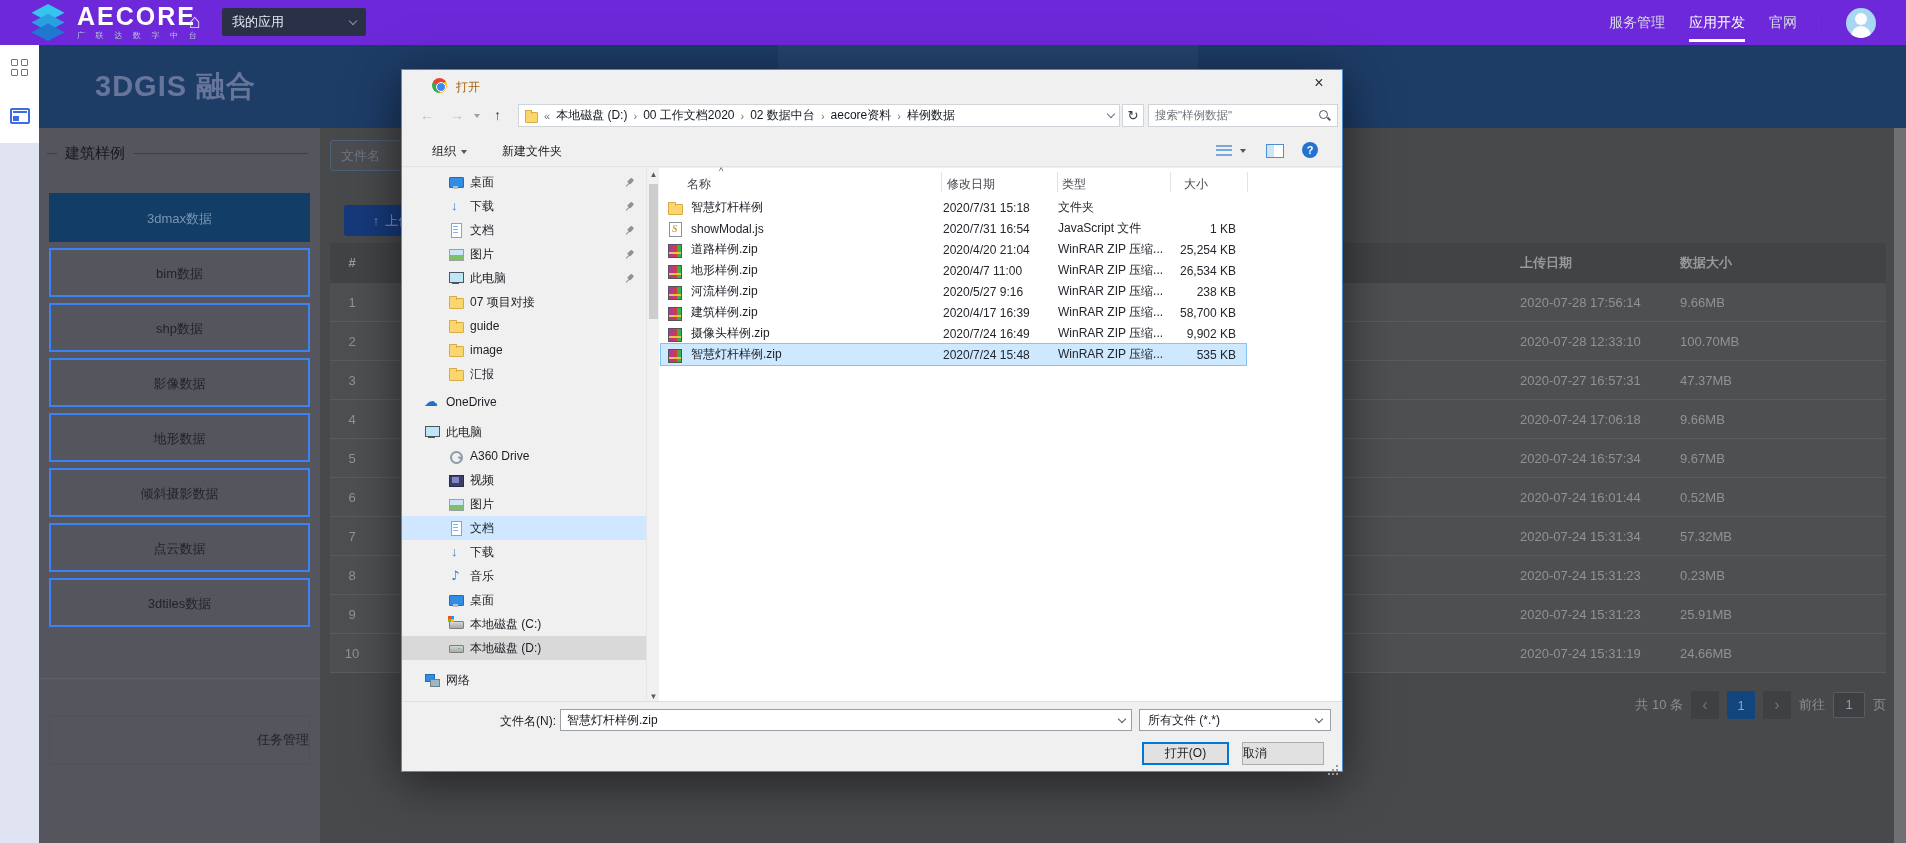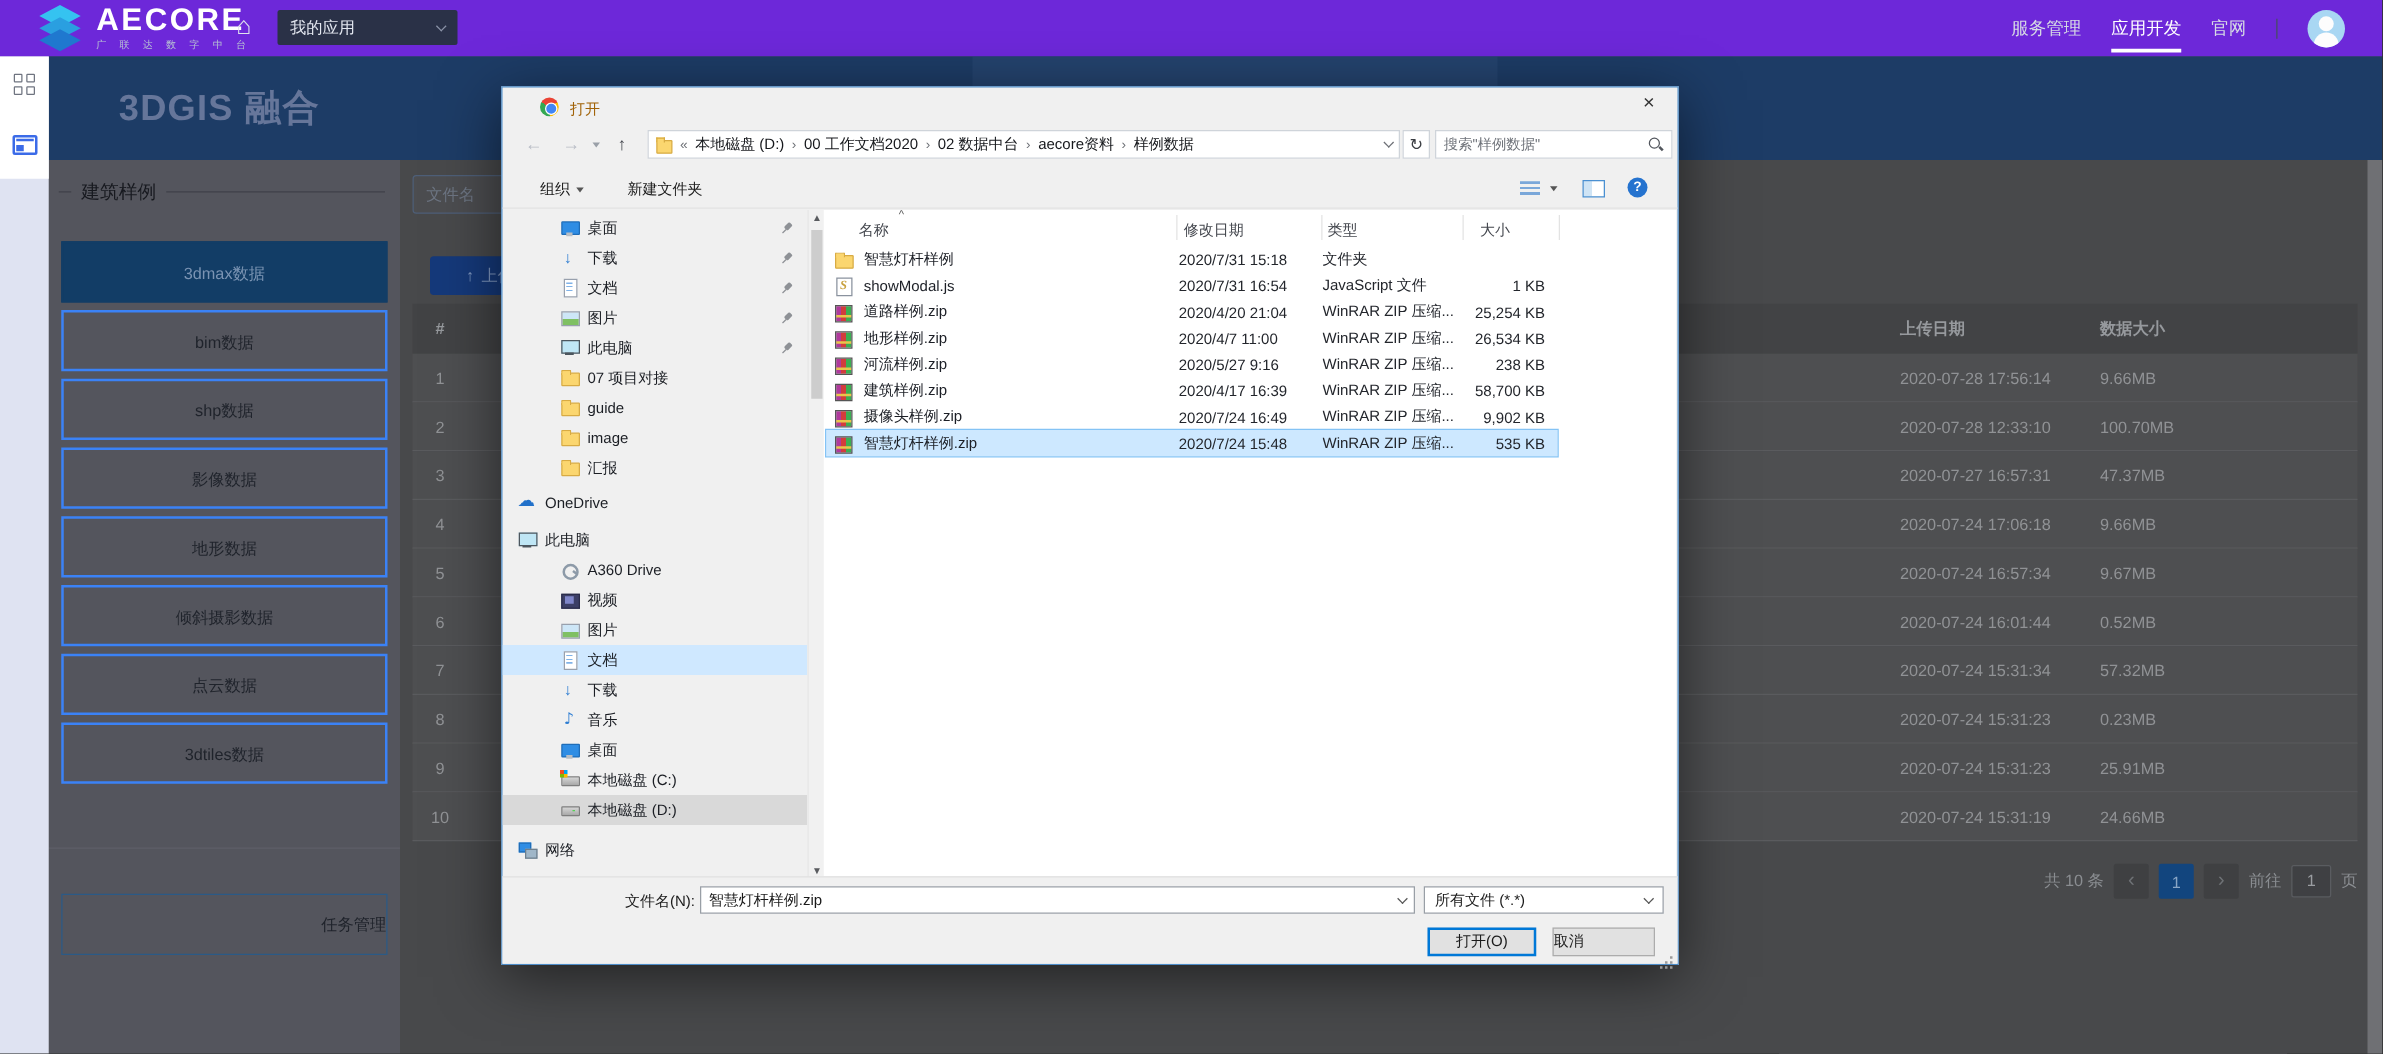--- a/index.html
+++ b/index.html
@@ -114,21 +114,21 @@
           background:repeating-linear-gradient(180deg,#7aa7d9 0 2px,transparent 2px 4.5px)}
   .vicon1-caret{position:absolute;right:96px;top:15px;border-left:3.5px solid transparent;border-right:3.5px solid transparent;
           border-top:4px solid #555;width:0;height:0}
   .vicon2{position:absolute;right:58px;top:10px;width:18px;height:14px;border:1px solid #4a90d2;
           background:linear-gradient(90deg,#cfe4f5 0 7px,#fff 7px)}
   .vhelp{position:absolute;right:24px;top:8px;width:16px;height:16px;border-radius:50%;background:#2573cf;color:#fff;
          font-size:11px;font-weight:bold;text-align:center;line-height:16px}
 
   .tree{position:absolute;left:0;top:98px;width:244px;height:535px;overflow:hidden;padding-top:2px}
   .titem{height:24px;display:flex;align-items:center;position:relative;font-size:12px;color:#1b1e24}
-  .titem.lvl0{padding-left:12px}
+  .titem.lvl0{padding-left:22px}
   .titem.lvl1{padding-left:46px}
   .titem.hover{background:#cfe8ff}
   .titem.selected{background:#d9d9d9}
   .tlabel{margin-left:6px;white-space:nowrap}
   .pin{position:absolute;right:12px;top:7px;width:11px;height:11px;transform:rotate(45deg)}
   .pin::before{content:'';position:absolute;left:4px;top:0;width:4px;height:6px;background:#8e9196;border-radius:1px}
   .pin::after{content:'';position:absolute;left:5.5px;top:6px;width:1px;height:4px;background:#8e9196}
   .tscroll{position:absolute;left:244px;top:98px;width:13px;height:535px;background:#f1f1f1;border-left:1px solid #e6e6e6}
   .ts-arrow{position:absolute;left:0;width:13px;text-align:center;font-size:8px;color:#595b5f}
   .ts-thumb{position:absolute;left:2px;top:16px;width:9px;height:135px;background:#cdcdcd}

